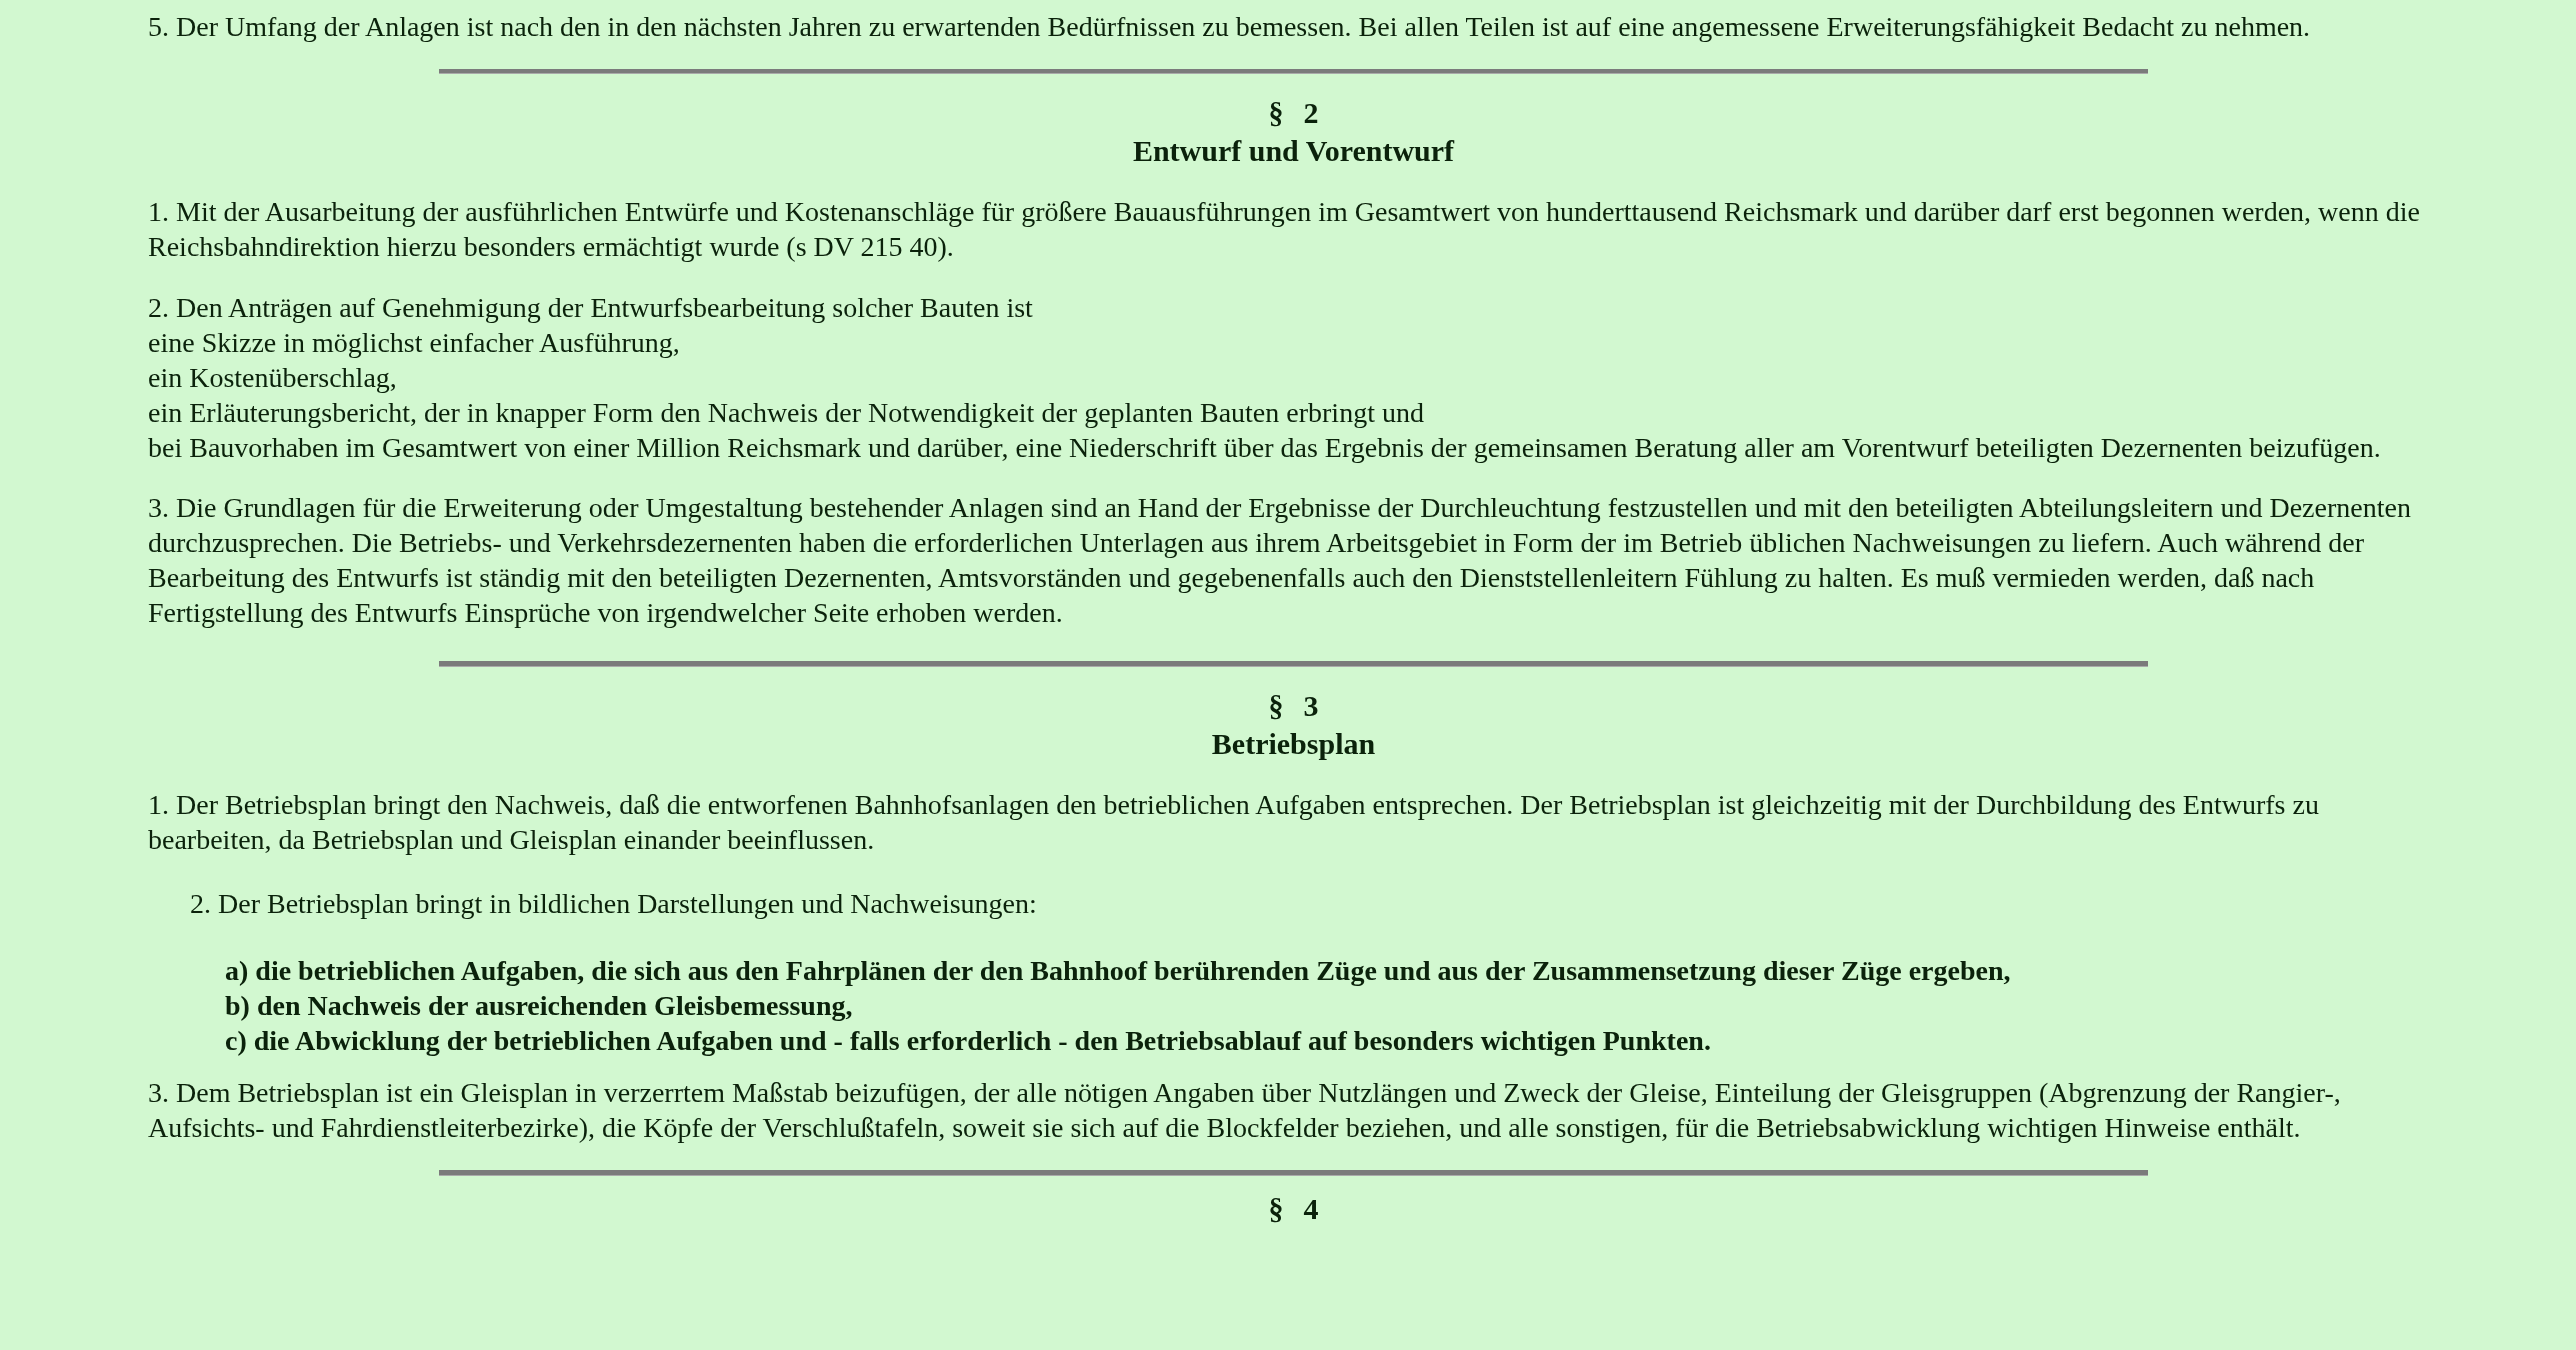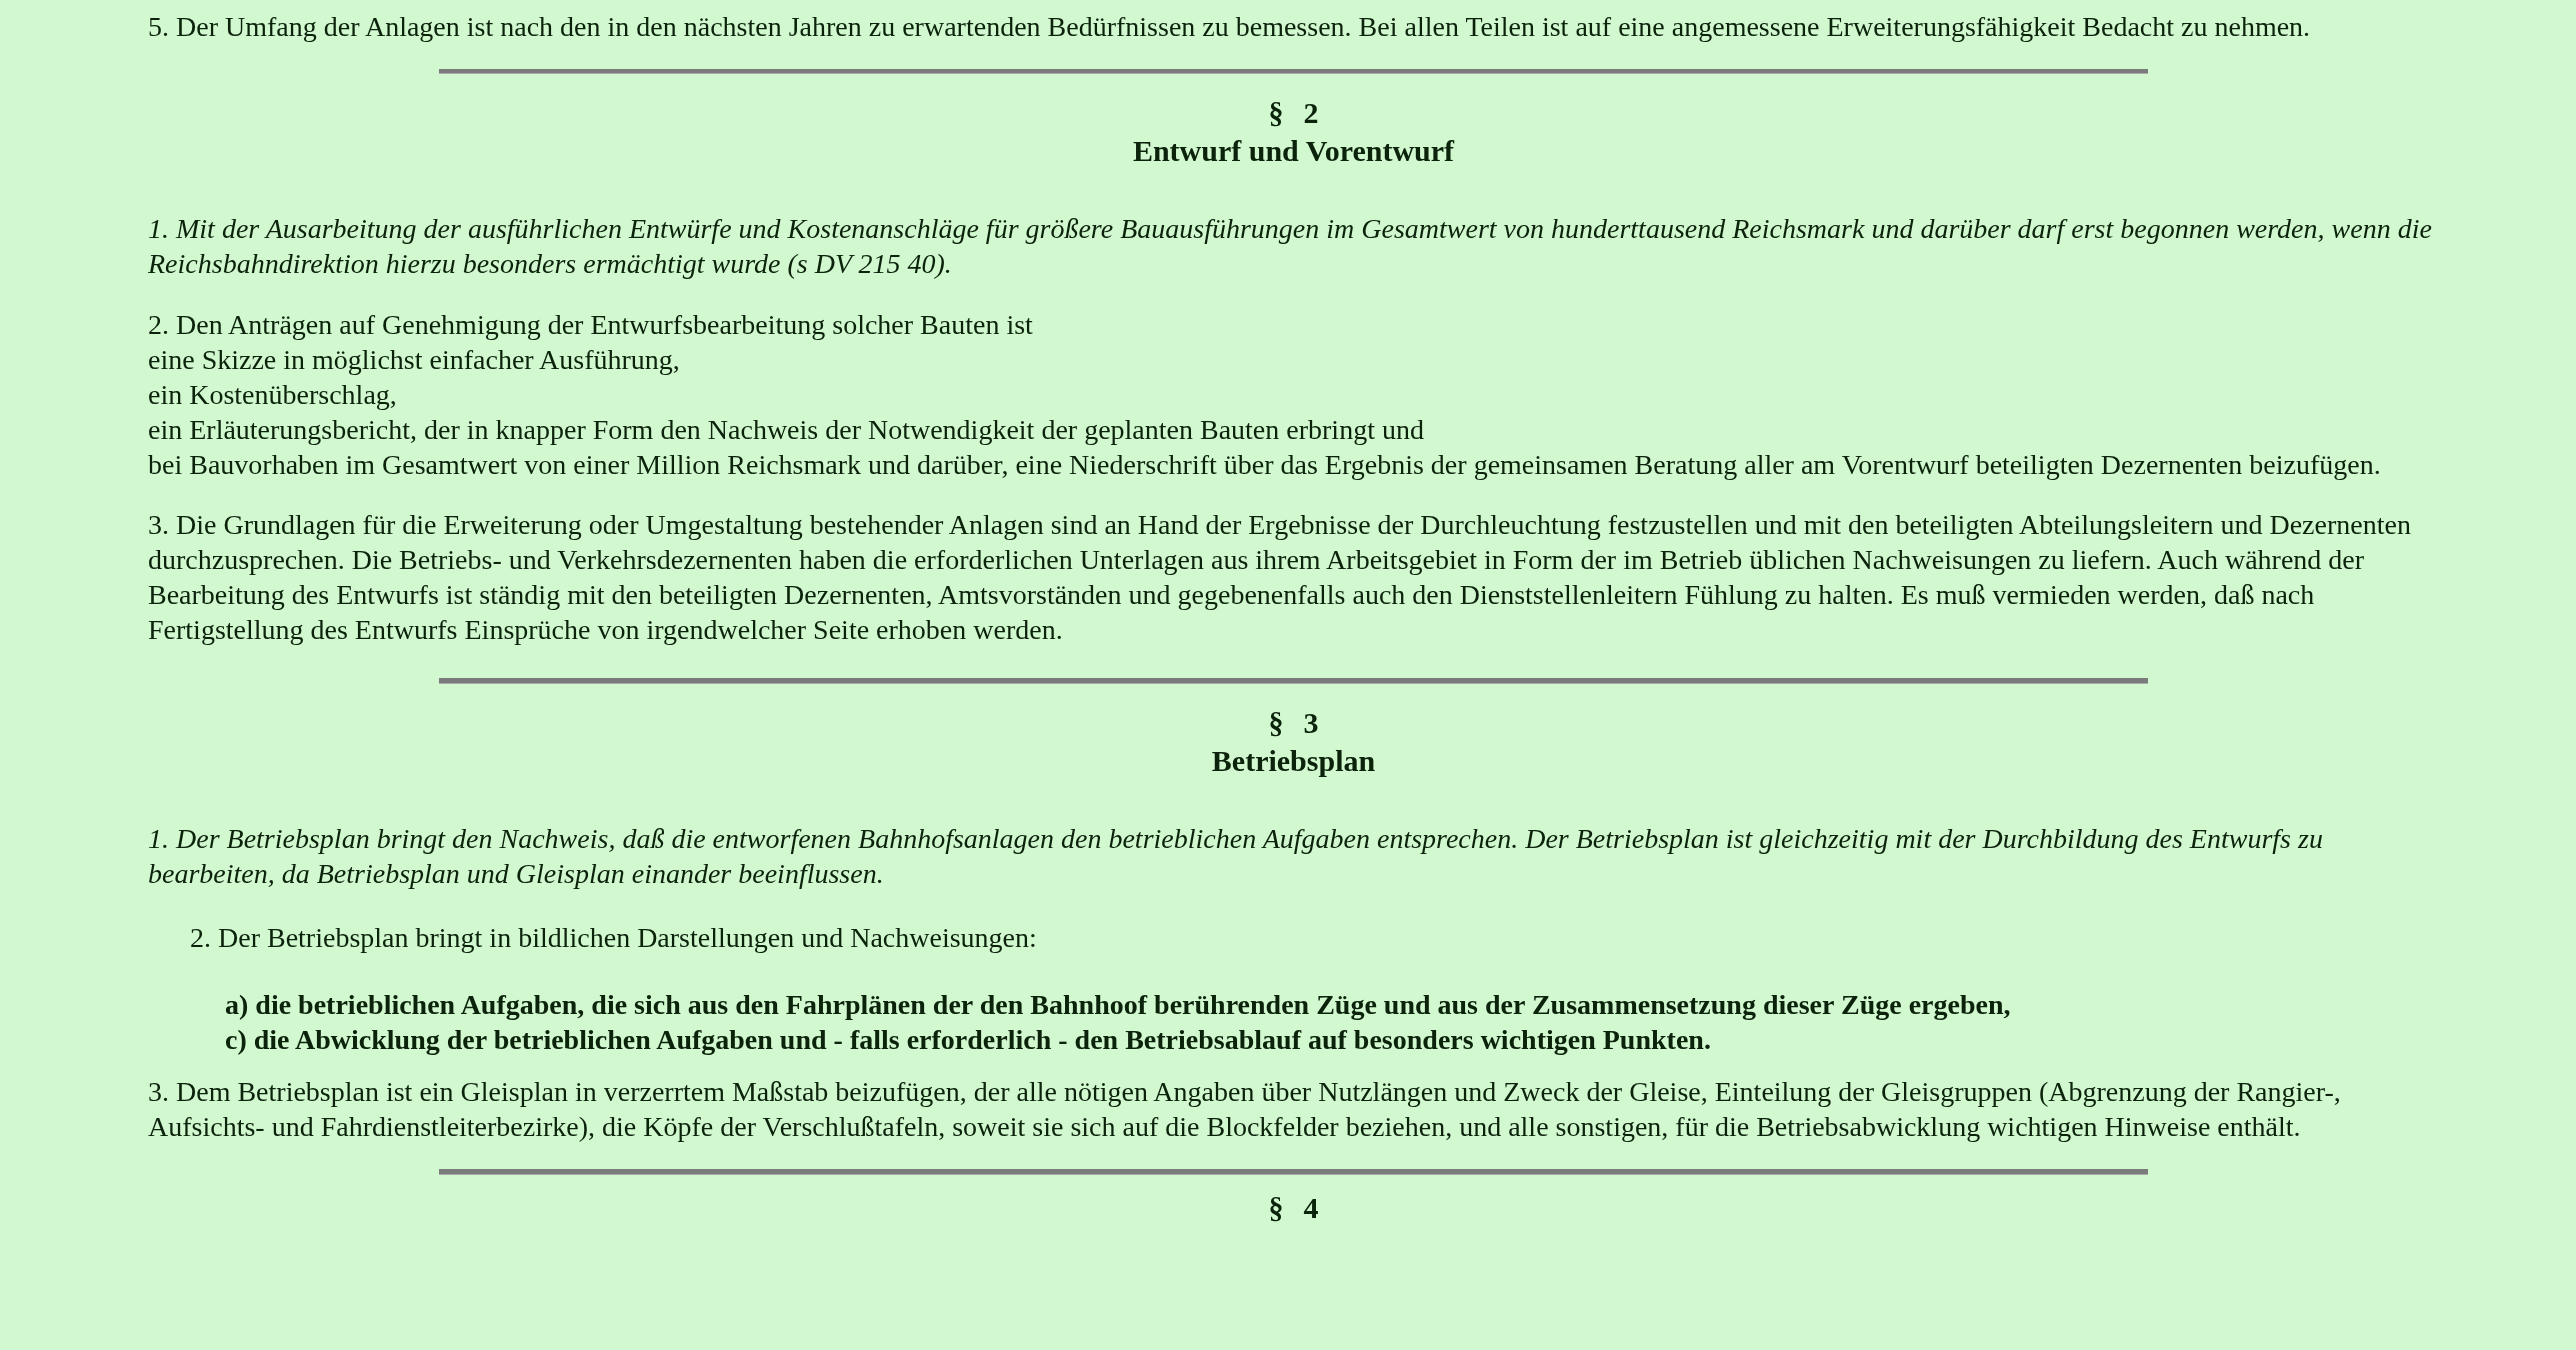--- a/index.html
+++ b/index.html
@@ -9,21 +9,21 @@
     overflow: hidden;
     background: #d2f8d0;
     color: #0b220b;
     font-family: "Liberation Serif", "DejaVu Serif", serif;
     font-size: 28px;
     line-height: 35px;
   }
   .doc { padding: 9px 137px 0 148px; }
   .para { margin: 25.5px 0 0 0; white-space: pre-line; }
   .intro { margin: 0; }
-  .mt26 { margin-top: 41px; font-style: italic; }
+  .mt26 { margin-top: 24px; }
   .mt32 { margin-top: 29px; margin-left: 42px; }
   .mt36 { margin-top: 17px; }
   .mt40 { }
   .rule {
     width: 1709px;
     height: 4.6px;
     background: #7b7b7b;
     border: 0;
     border-bottom: 0.9px solid #aaaaaa;
     margin: 24.6px auto 20px auto;
@@ -59,20 +59,21 @@
   <div class="rule rule2"></div>
 
   <div class="sec-head sec-num">§ 3</div>
   <div class="sec-head sec-title">Betriebsplan</div>
 
   <p class="para mt26">1. Der Betriebsplan bringt den Nachweis, daß die entworfenen Bahnhofsanlagen den betrieblichen Aufgaben entsprechen. Der Betriebsplan ist gleichzeitig mit der Durchbildung des Entwurfs zu bearbeiten, da Betriebsplan und Gleisplan einander beeinflussen.</p>
   <p class="para mt32">2. Der Betriebsplan bringt in bildlichen Darstellungen und Nachweisungen:</p>
 
   <div class="sublist">
     <div class="sublist-item">a) die betrieblichen Aufgaben, die sich aus den Fahrplänen der den Bahnhoof berührenden Züge und aus der Zusammensetzung dieser Züge ergeben,</div>
+    <div class="sublist-item">b) den Nachweis der ausreichenden Gleisbemessung,</div>
     <div class="sublist-item">c) die Abwicklung der betrieblichen Aufgaben und - falls erforderlich - den Betriebsablauf auf besonders wichtigen Punkten.</div>
   </div>
 
   <p class="para mt36">3. Dem Betriebsplan ist ein Gleisplan in verzerrtem Maßstab beizufügen, der alle nötigen Angaben über Nutzlängen und Zweck der Gleise, Einteilung der Gleisgruppen (Abgrenzung der Rangier-, Aufsichts- und Fahrdienstleiterbezirke), die Köpfe der Verschlußtafeln, soweit sie sich auf die Blockfelder beziehen, und alle sonstigen, für die Betriebsabwicklung wichtigen Hinweise enthält.</p>
 
   <div class="rule rule3"></div>
 
   <div class="sec-head sec-num">§ 4</div>
 
 </div>

